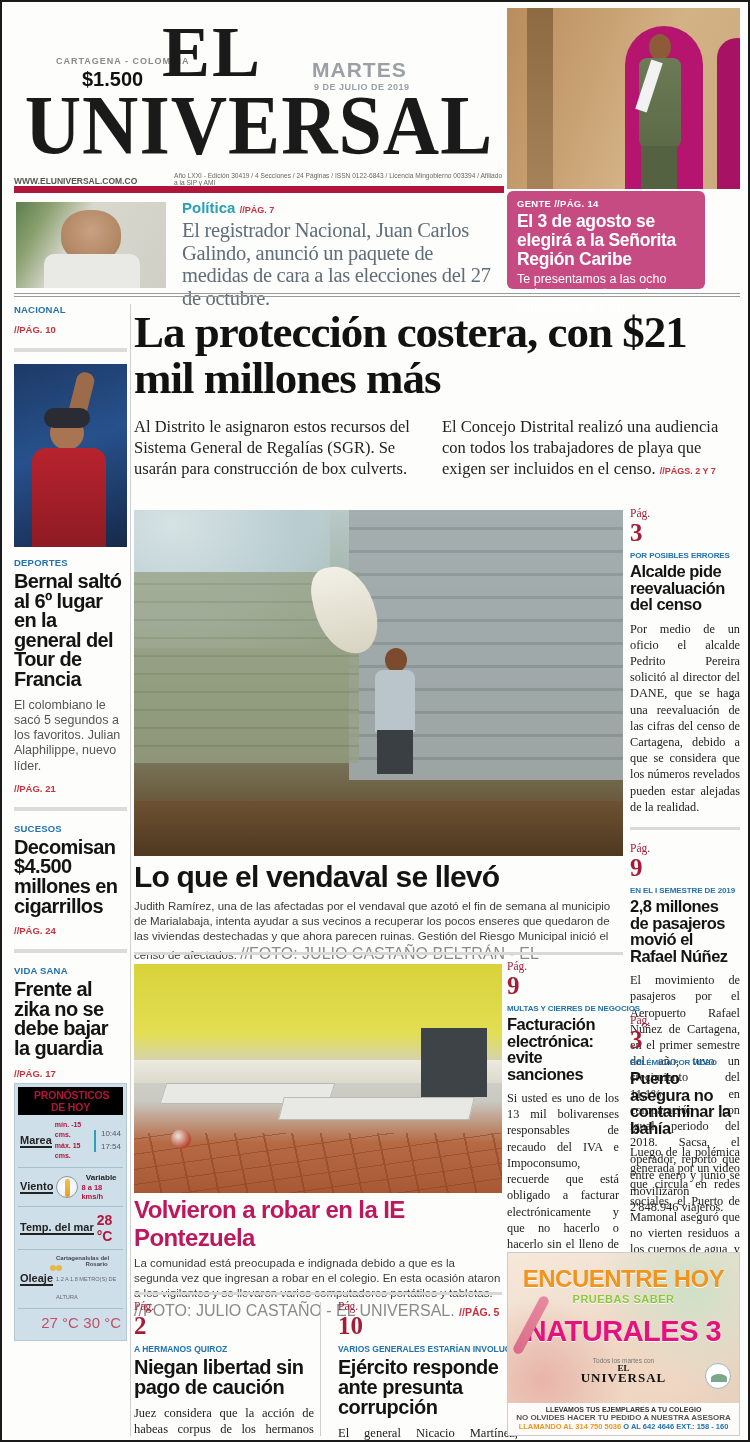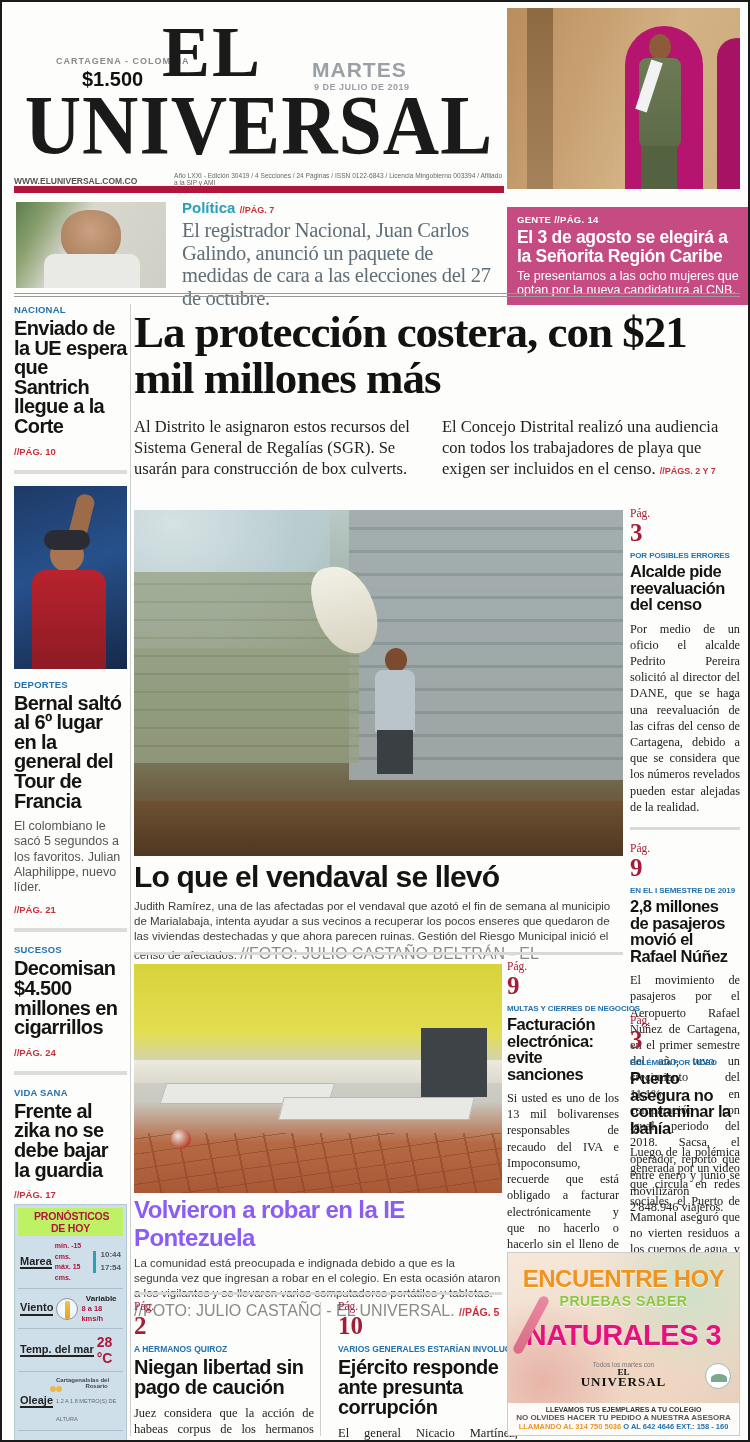--- a/index.html
+++ b/index.html
@@ -22,21 +22,21 @@
   .mh-redbar { position:absolute; left:12px; top:184px; width:490px; height:7px; background:#b0163c; }
   
   .senorita { position:absolute; left:505px; top:6px; width:233px; height:181px; background:linear-gradient(110deg,#b98d5e 0%,#c8a172 35%,#d3b285 60%,#caa97c 100%); overflow:hidden; }
   .sen-arch { position:absolute; left:118px; top:18px; width:78px; height:163px; background:#b5156e; border-radius:39px 39px 0 0; }
   .sen-arch2 { position:absolute; left:210px; top:30px; width:40px; height:151px; background:#a81264; border-radius:20px 20px 0 0; }
   .sen-col { position:absolute; left:20px; top:0; width:26px; height:181px; background:linear-gradient(180deg,#8d6a42,#a5825a); }
   .sen-fig-head { position:absolute; left:142px; top:26px; width:22px; height:26px; border-radius:50%; background:#8d5a3a; }
   .sen-fig-body { position:absolute; left:132px; top:50px; width:42px; height:90px; background:linear-gradient(180deg,#6d7a55,#5d6a48); border-radius:8px; }
   .sen-sash { position:absolute; left:136px; top:52px; width:12px; height:52px; background:#f2f2f2; transform:rotate(18deg); }
   .sen-legs { position:absolute; left:134px; top:138px; width:36px; height:43px; background:#556242; }
-  .gente-box { position:absolute; left:505px; top:205px; width:244px; height:98px; background:#c64b82; color:#fff; padding:7px 10px; }
+  .gente-box { position:absolute; left:505px; top:189px; width:198px; height:98px; background:#c64b82; color:#fff; padding:7px 10px;border-radius:6px; }
   .gente-kicker { font-size:9.5px; font-weight:bold; letter-spacing:0.3px; }
   .gente-title { margin-top:3px; font-size:17.5px; font-weight:bold; line-height:1.08; letter-spacing:-0.3px; }
   .gente-sub { margin-top:3px; font-size:12.5px; line-height:1.12; }
   
   .politica { position:absolute; left:12px; top:197px; width:490px; height:92px; }
   .pol-photo { position:absolute; left:2px; top:3px; width:150px; height:86px; background:linear-gradient(120deg,#5e7d4e 0%,#8aa06e 18%,#d8d8ce 40%,#cfcfc5 100%); }
   .pol-head { position:absolute; left:45px; top:8px; width:60px; height:52px; border-radius:45%; background:radial-gradient(circle at 50% 40%,#caa182 0%,#b08663 70%,#8f6a4c 100%); }
   .pol-shirt { position:absolute; left:28px; top:52px; width:96px; height:34px; border-radius:10px 10px 0 0; background:#e9e9e5; }
   .pol-text { position:absolute; left:168px; top:0; width:322px; }
   .pol-kicker { font-size:15px; font-weight:bold; color:#2aa1b7; display:inline-block; }
@@ -51,28 +51,28 @@
   .sb-body { margin-top:8px; font-size:12.5px; line-height:1.22; color:#555; }
   .sb-pag { margin-top:9px; font-size:9.5px; font-weight:bold; color:#c9303c; }
   .sb-rule { height:4px; background:#dcdcdc; margin:13px 0 12px 0; }
   .sb-photo { width:113px; height:183px; margin:2px 0 10px 0; position:relative; overflow:hidden; background:linear-gradient(160deg,#1d3a66 0%,#27518c 45%,#16294a 100%); }
   .cyc-arm { position:absolute; left:58px; top:8px; width:18px; height:52px; background:#9c6b49; border-radius:8px; transform:rotate(14deg); }
   .cyc-head { position:absolute; left:36px; top:52px; width:34px; height:34px; border-radius:50%; background:#a97451; }
   .cyc-cap { position:absolute; left:30px; top:44px; width:46px; height:20px; border-radius:10px; background:#2b2b33; }
   .cyc-jersey { position:absolute; left:18px; top:84px; width:74px; height:99px; border-radius:14px 14px 0 0; background:linear-gradient(180deg,#b8232e,#8e1b24); }
   
   .weather { width:113px; background:#cfdfe9; border:1px solid #b4c8d6; padding:3px; margin-top:4px; }
-  .w-title { background:#bef264; color:#b0163c; font-weight:bold; font-size:10.5px; text-align:center; padding:2px 16px; letter-spacing:-0.2px; }
+  .w-title { background:#000000; color:#b0163c; font-weight:bold; font-size:10.5px; text-align:center; padding:2px 16px; letter-spacing:-0.2px; }
   .w-row { border-bottom:1px solid #aabfcd; padding:5px 2px; display:flex; align-items:center; gap:3px; }
   .w-row:last-child { border-bottom:none; }
   .w-label { font-size:11px; font-weight:bold; color:#222; border-bottom:2px solid #222; line-height:1.1; white-space:nowrap; }
   .w-mini { font-size:6.5px; color:#444; line-height:1.5; }
   .w-mini b { color:#b0163c; font-size:7px; }
   .tide-bar { width:3px; height:22px; background:#2aa1b7; margin:0 2px; }
-  .w-times { font-size:8px; color:#556; line-height:1.6; font-weight:bold; }
+  .w-times { font-size:8px; color:#556; line-height:1.6; font-weight:normal; }
   .compass { width:22px; height:22px; border-radius:50%; border:1px solid #8a9aa5; background:radial-gradient(circle,#fff 0%,#e8eef2 100%); position:relative; flex:none; }
   .needle { position:absolute; left:8px; top:2px; width:5px; height:18px; background:linear-gradient(180deg,#f0c04a,#e8a21e); border-radius:2px; }
   .w-wind-txt { font-size:7.5px; line-height:1.25; }
   .w-wind-txt b { display:block; color:#222; font-size:8px;text-align:center; }
   .w-wind-txt span { color:#b0163c; font-weight:bold; }
   .w-temp { font-size:14px; font-weight:bold; color:#b0163c; margin-left:auto; }
   .oleaje-block { flex:1; }
   .oleaje-locs { display:flex; justify-content:space-between; font-size:6px; font-weight:bold; color:#445; }
   .oleaje-line { height:1px; background:#999; margin:3px 0; position:relative; }
   .oleaje-line i { position:absolute; top:-2.5px; width:6px; height:6px; border-radius:50%; background:#e8b84a; }
@@ -121,35 +121,35 @@
   .rail-2 { left:505px; top:958px; width:112px; }
   .rail-3 { left:628px; top:1012px; }
   .pag-lbl { font-family:"Liberation Serif",serif; font-size:11.5px; color:#a41c38; }
   .pag-num { font-family:"Liberation Serif",serif; font-size:25px; font-weight:bold; color:#a41c38; line-height:1; margin:1px 0 6px 0; }
   .rail-kicker { font-size:8px; font-weight:bold; color:#2272b0; letter-spacing:-0.1px; margin-bottom:3px; white-space:nowrap; }
   .rail-head { font-size:16.5px; font-weight:bold; line-height:1; letter-spacing:-0.5px; color:#141414; }
   .rail-body { margin-top:8px; font-family:"Liberation Serif",serif; font-size:12.3px; line-height:1.32; color:#222; text-align:justify; }
   .rail-rule { height:3px; background:#d9d9d9; margin:12px 0; }
   
   .pont-block { position:absolute; left:132px; top:1194px; width:368px; }
-  .pont-head { font-size:24px; font-weight:bold; letter-spacing:-0.6px; color:#8b5cf6; }
+  .pont-head { font-size:24px; font-weight:bold; letter-spacing:-0.6px; color:#be185d; }
   .pont-cap { margin-top:4px; font-size:11.5px; line-height:1.3; color:#3c3c3c; }
   .h-rule-2 { position:absolute; left:132px; top:1290px; width:368px; height:3px; background:#d9d9d9; }
   
   .bottom-col { position:absolute; top:1298px; width:180px; }
   .bcol-a { left:132px; } .bcol-b { left:336px; }
   .b-vrule { position:absolute; left:318px; top:1300px; width:1px; height:134px; background:#cfcfcf; }
   .b-kicker { font-size:8.5px; font-weight:bold; color:#2272b0; margin-bottom:3px; white-space:nowrap; }
   .b-head { font-size:20px; font-weight:bold; line-height:1; letter-spacing:-0.5px; color:#141414; }
   .b-body { margin-top:8px; font-family:"Liberation Serif",serif; font-size:12.5px; line-height:1.3; color:#222; text-align:justify; }
   
   .ad { position:absolute; left:505px; top:1250px; width:233px; height:184px; border:1px solid #ccc; overflow:hidden; background:radial-gradient(circle at 15% 70%,#e8b4a8 0%,transparent 35%),radial-gradient(circle at 80% 20%,#cfe0c8 0%,transparent 40%),radial-gradient(circle at 60% 60%,#f2d7c2 0%,transparent 50%),linear-gradient(160deg,#f6e8da 0%,#ecd8c6 60%,#e4cdb8 100%); text-align:center; }
   .ad-pencil { position:absolute; left:18px; top:40px; width:10px; height:64px; background:linear-gradient(180deg,#e88aa0,#d96c88); border-radius:5px; transform:rotate(28deg); }
   .ad-l1 { margin-top:12px; font-size:24px; font-weight:bold; color:#f0941e; letter-spacing:-0.5px; text-shadow:0 1px 0 #fff; }
-  .ad-l2 { font-size:14px; font-weight:bold; color:#8dc63f; letter-spacing:0.5px; text-shadow:0 1px 0 #fff; }
+  .ad-l2 { font-size:11px; font-weight:bold; color:#8dc63f; letter-spacing:0.5px; text-shadow:0 1px 0 #fff; }
   .ad-l3 { margin-top:10px; font-size:29px; font-weight:bold; color:#e5127d; letter-spacing:-0.5px; text-shadow:0 1px 0 #fff; }
   .ad-tag { margin-top:9px; font-size:6.5px; color:#777; }
   .ad-brand { font-family:"Liberation Serif",serif; font-weight:900; color:#111; line-height:0.9; }
   .ad-brand .b1 { font-size:9px; display:block; }
   .ad-brand .b2 { font-size:13px; letter-spacing:1px; display:block; }
   .ad-logo { position:absolute; right:8px; bottom:46px; width:26px; height:26px; border-radius:50%; background:#fff; border:1px solid #9bb; }
   .ad-logo:after { content:""; position:absolute; left:5px; top:10px; width:16px; height:8px; background:#7aa88a; border-radius:50% 50% 0 0; }
   .ad-foot { position:absolute; left:0; bottom:0; width:100%; background:rgba(255,255,255,0.92); padding:3px 2px 4px 2px; }
   .ad-f1 { font-size:7px; font-weight:bold; color:#333; }
   .ad-f2 { font-size:8px; font-weight:bold; color:#555; }
@@ -198,21 +198,20 @@
       <span class="pol-kicker">Política</span>
       <span class="pol-pag">//PÁG. 7</span>
       <div class="pol-body">El registrador Nacional, Juan Carlos Galindo, anunció un paquete de medidas de cara a las elecciones del 27 de octubre.</div>
     </div>
   </div>
   <div class="main-rule"></div>
 
   <div class="sidebar">
     <div>
       <div class="sb-kicker">NACIONAL</div>
-      <div class="sb-head">Enviado de la UE espera que Santrich llegue a la Corte</div>
       <div class="sb-pag">//PÁG. 10</div>
     </div>
     <div class="sb-rule"></div>
     <div class="sb-photo">
       <div class="cyc-arm"></div>
       <div class="cyc-head"></div>
       <div class="cyc-cap"></div>
       <div class="cyc-jersey"></div>
     </div>
     <div>

